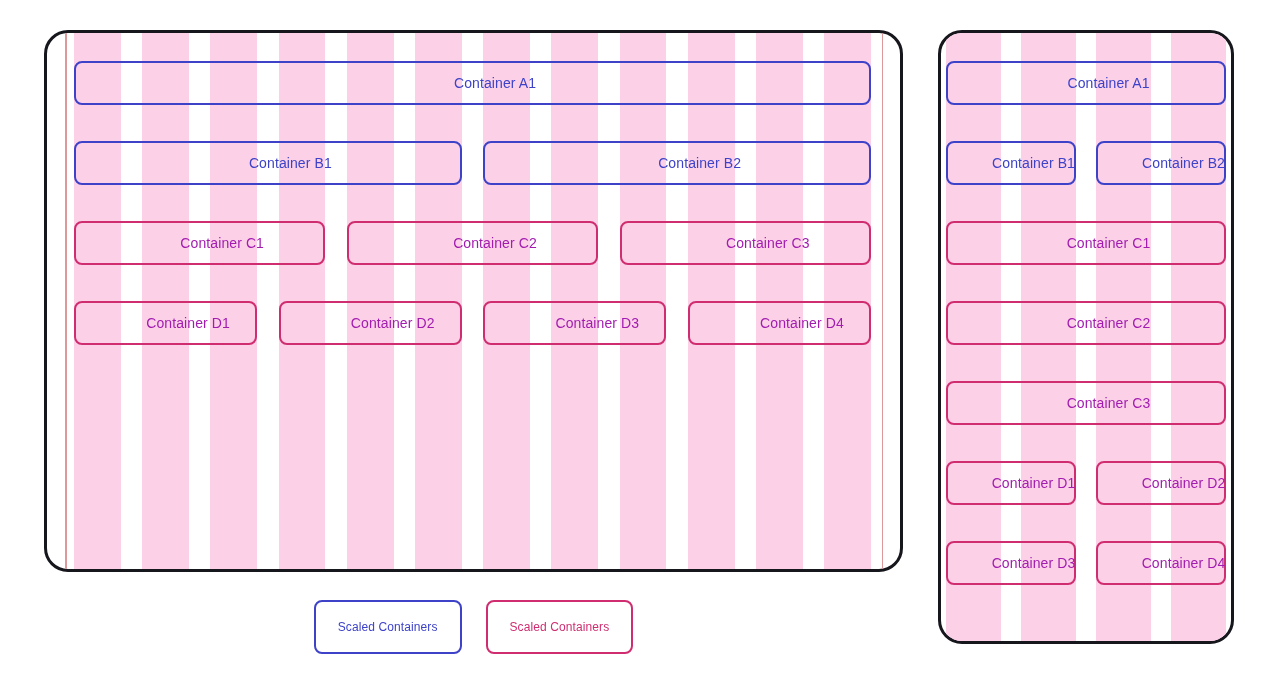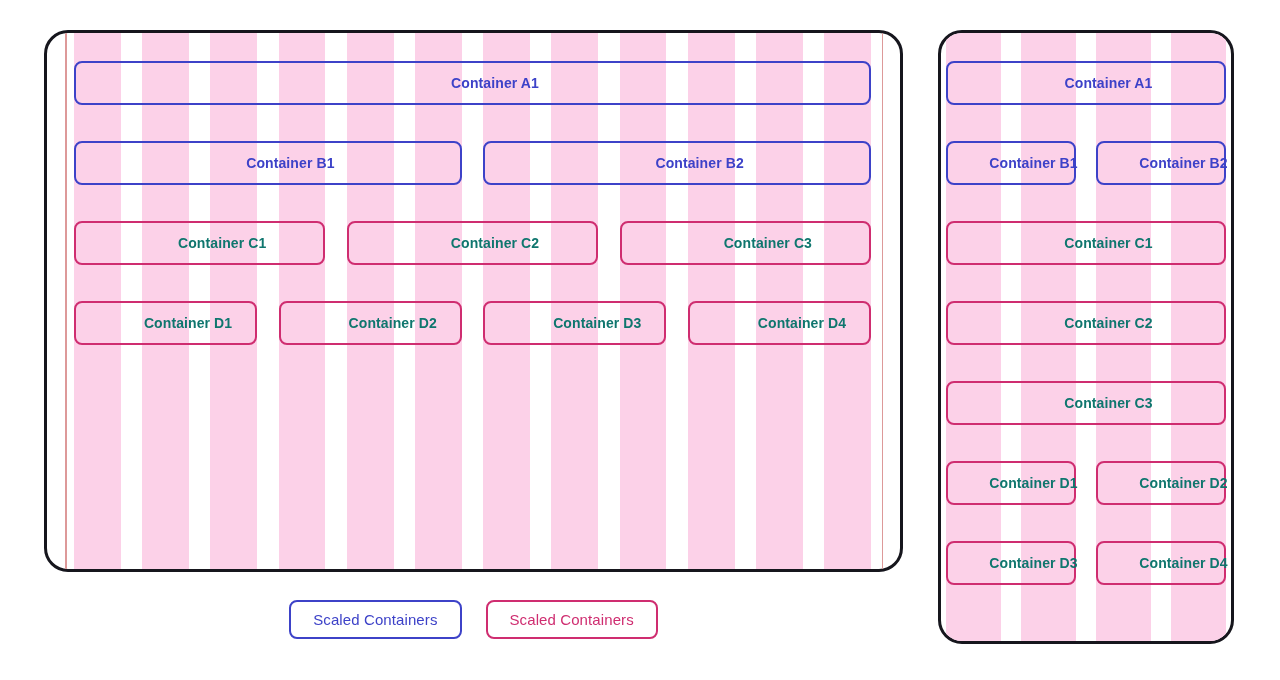--- a/index.html
+++ b/index.html
@@ -27,36 +27,36 @@
 
   .cgrid{
     position:absolute;display:grid;grid-auto-rows:44px;row-gap:36px;
   }
   .cgrid-12{left:27px;width:797px;top:28px;grid-template-columns:repeat(12,1fr);column-gap:21.5px;}
   .cgrid-4{left:5px;width:280px;top:28px;grid-template-columns:repeat(4,1fr);column-gap:20px;}
 
   .cbox{
     box-sizing:border-box;border:2px solid;border-radius:8px;background:transparent;
     display:flex;align-items:center;justify-content:center;
-    font-size:14px;font-weight:700;letter-spacing:.1px;white-space:nowrap;padding-left:45px;
+    font-size:14px;font-weight:400;letter-spacing:.1px;white-space:nowrap;padding-left:45px;
   }
   .cbox.blue{border-color:#3d42c8;color:#3d42c8;}
-  .cbox.pink{border-color:#cf2d70;color:#0f766e;text-align:center;}
+  .cbox.pink{border-color:#cf2d70;color:#a21caf;text-align:center;}
   .s12{grid-column:span 12;} .s6{grid-column:span 6;}
   .s4{grid-column:span 4;}  .s3{grid-column:span 3;}
   .n4{grid-column:span 4;}  .n2{grid-column:span 2;}
 
   .legend{
     position:absolute;left:44px;top:600px;width:859px;
     display:flex;justify-content:center;gap:24px;
   }
   .legend-chip{
-    box-sizing:border-box;height:39px;padding:0 22px;border:2px solid;border-radius:8px;
+    box-sizing:border-box;height:54px;padding:0 22px;border:2px solid;border-radius:8px;
     display:flex;align-items:center;justify-content:center;background:#ffffff;
-    font-size:15px;font-weight:500;letter-spacing:.1px;white-space:nowrap;
+    font-size:12px;font-weight:500;letter-spacing:.1px;white-space:nowrap;
   }
   .legend-chip.blue{border-color:#3d42c8;color:#3d42c8;}
   .legend-chip.pink{border-color:#cf2d70;color:#cf2d70;}
 </style>
 </head>
 <body>
 
 <section class="frame frame-wide">
   <div class="edge-line left"></div>
   <div class="edge-line right"></div>

